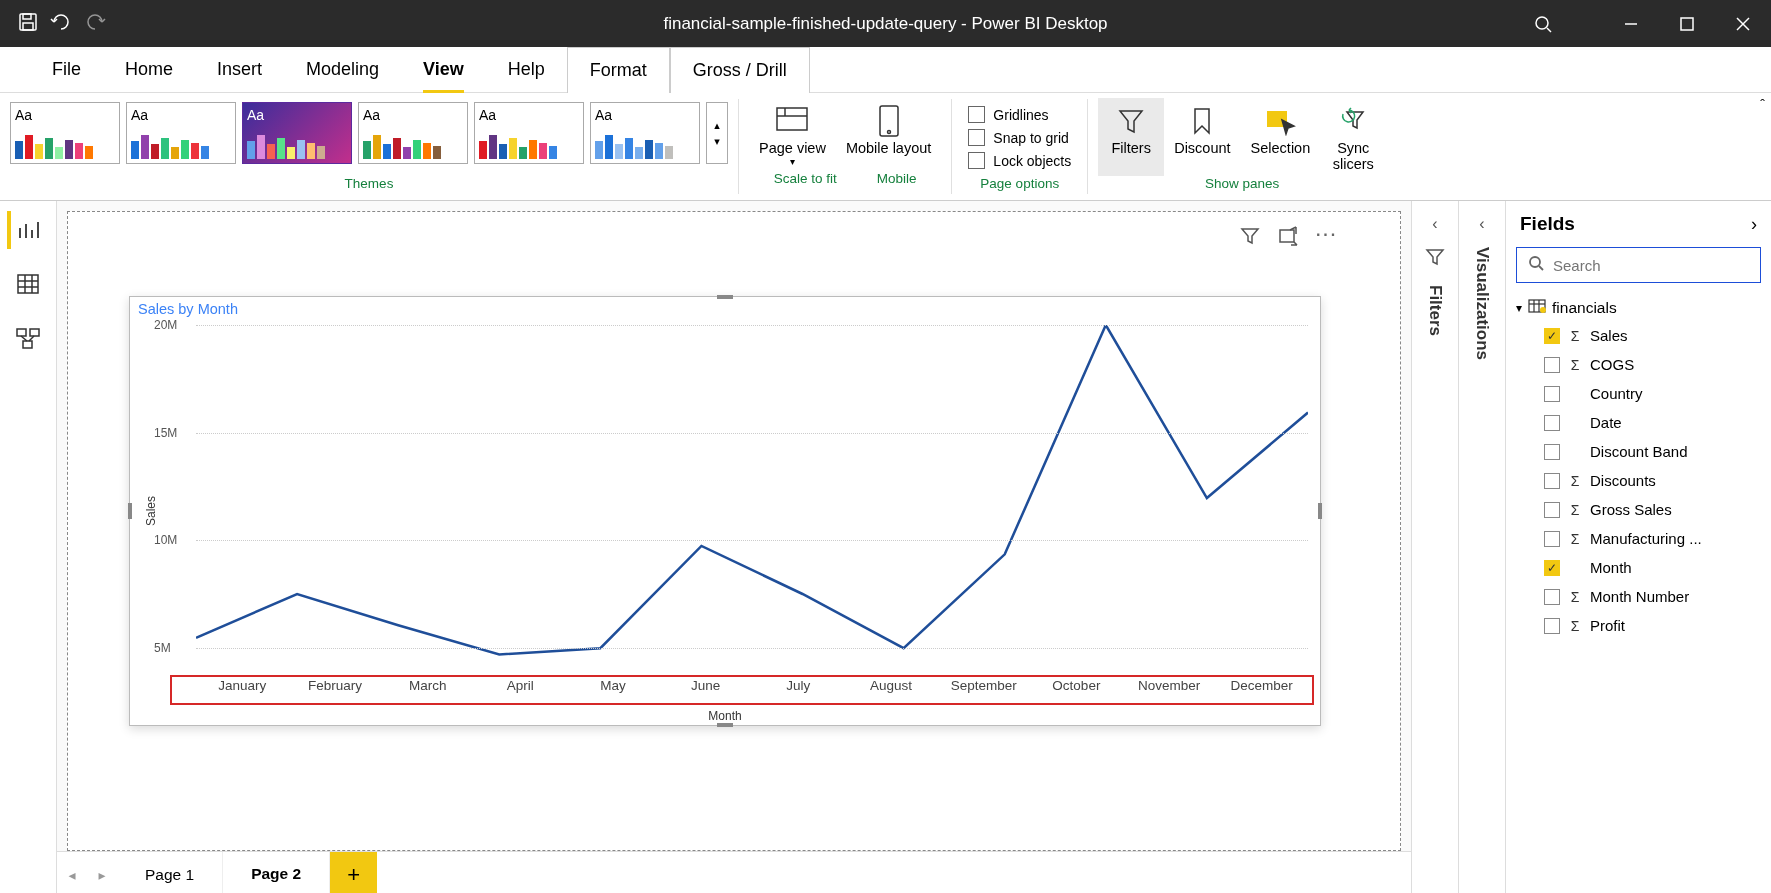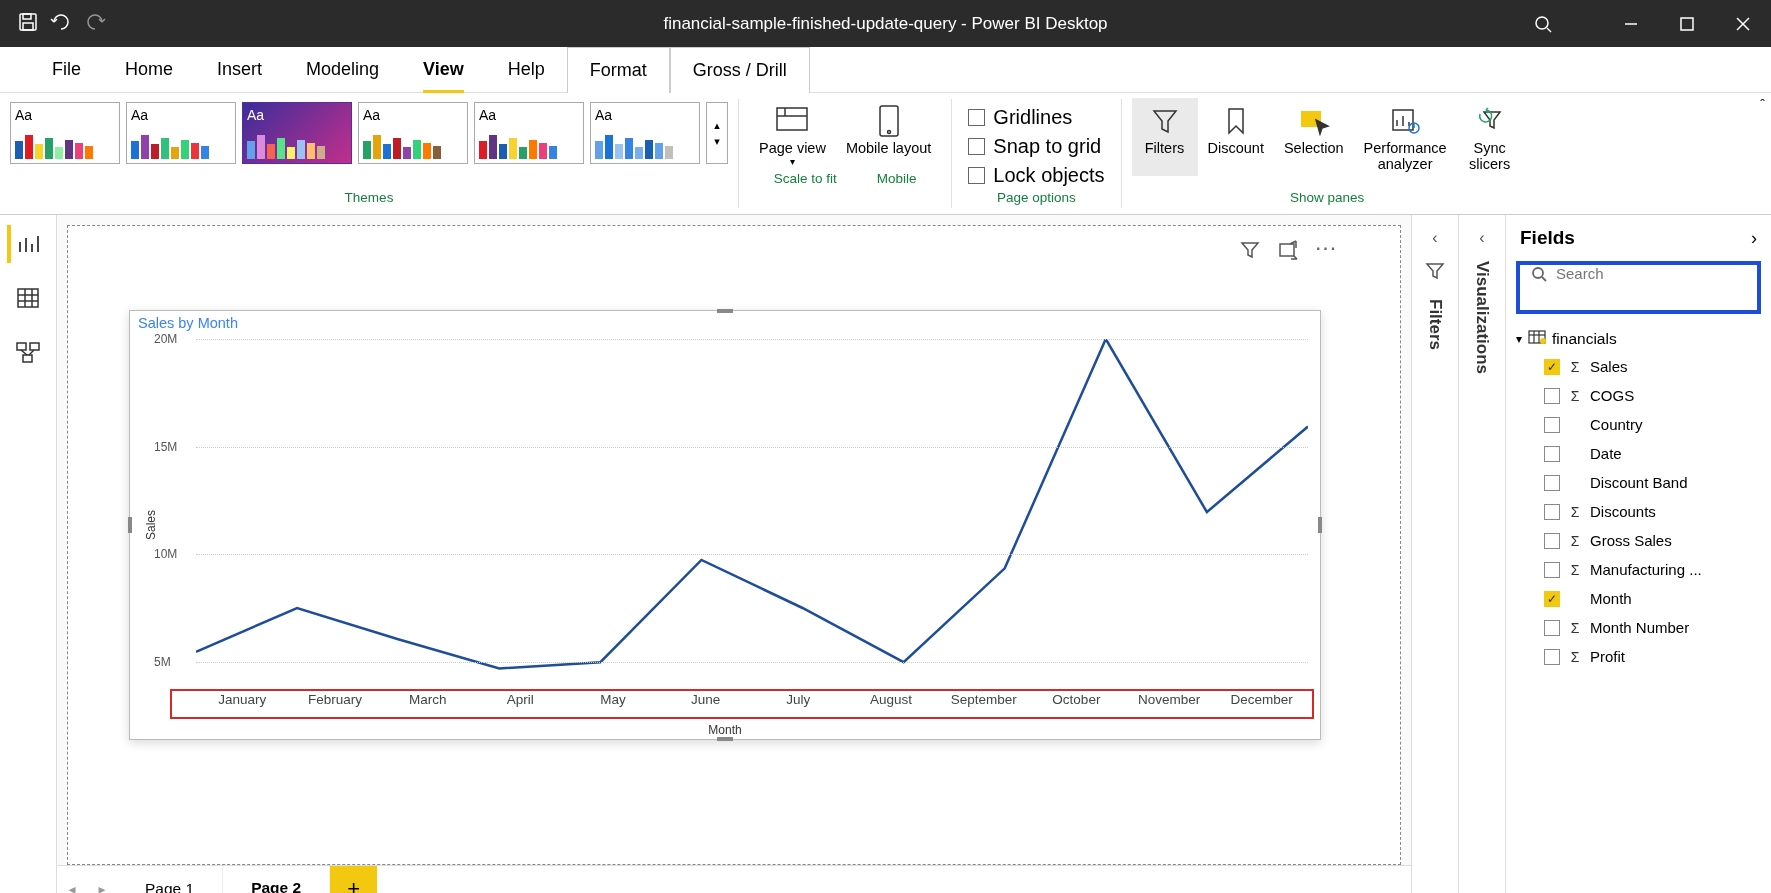--- a/index.html
+++ b/index.html
@@ -32,21 +32,21 @@
   .themecard .aa { font-size:14px; }
   .themecard .bars { display:flex; gap:2px; align-items:flex-end; height: 30px; margin-top:auto; }
   .themecard .bars span { width:8px; }
   .themecard.purple { background: linear-gradient(135deg,#3b2d9b,#c22f8c); color:#fff; border-color:#5b2a9e; }
   .theme-dd { width:22px; height:62px; border:1px solid #aaa; display:flex; flex-direction:column; align-items:center; justify-content:center; cursor:pointer; font-size:11px; gap:3px; }
 
   .bigbtn { display:flex; flex-direction:column; align-items:center; justify-content:flex-start; padding: 4px 10px; cursor:pointer; font-size:14.5px; min-width: 66px; }
   .bigbtn .ico { height: 38px; display:flex; align-items:center; justify-content:center; }
   .bigbtn.active { background:#eaeaea; }
 
-  .chkrow { display:flex; align-items:center; gap:8px; font-size:20px; padding:3px 6px; cursor:pointer; }
+  .chkrow { display:flex; align-items:center; gap:8px; font-size:14px; padding:3px 6px; cursor:pointer; }
   .chkrow .chk { width:17px; height:17px; border:1px solid #666; }
 
   .collapse-caret { position:absolute; right:6px; top:4px; font-size:14px; cursor:pointer; }
 
   
   .main { display:flex; height: 697px; }
   .leftbar { width: 57px; border-right:1px solid #ddd; display:flex; flex-direction:column; align-items:center; padding-top:10px; gap:16px; }
   .leftbar .lb { width:38px; height:38px; display:flex; align-items:center; justify-content:center; cursor:pointer; }
   .leftbar .lb.active { border-left:4px solid #f2c811; margin-left:-4px; }
 
@@ -83,21 +83,21 @@
   
   .collapsed-pane { width:47px; border-left:1px solid #ddd; display:flex; flex-direction:column; align-items:center; padding-top:14px; gap:14px; background:#fff; }
   .collapsed-pane .caret { font-size:16px; color:#555; cursor:pointer; }
   .collapsed-pane .vtitle { writing-mode: vertical-rl; font-size:17px; font-weight:600; color:#333; }
 
   
   .fieldspane { width:266px; border-left:1px solid #ddd; display:flex; flex-direction:column; background:#fff; }
   .fp-head { display:flex; align-items:center; justify-content:space-between; padding:12px 14px 8px; }
   .fp-head .ttl { font-size:19px; font-weight:600; }
   .fp-head .caret { font-size:18px; cursor:pointer; }
-  .fp-search { margin:4px 10px 10px; border:4px solid #1d4ed8; height:53px; display:flex; align-items:flex-start; padding:0 10px; gap:8px; }
+  .fp-search { margin:4px 10px 10px; border:1px solid #1d4ed8; height:36px; display:flex; align-items:center; padding:0 10px; gap:8px; }
   .fp-search input { border:none; outline:none; flex:1; font-size:15px; }
   .fp-tree { padding:2px 10px 10px; overflow:auto; flex:1; }
   .tbl-row { display:flex; align-items:center; gap:6px; font-size:15.5px; padding:4px 0; cursor:pointer; }
   .tbl-caret { font-size:12px; }
   .fld-row { display:flex; align-items:center; gap:8px; font-size:15px; padding:6px 0 6px 28px; cursor:pointer; }
   .fld-chk { width:16px; height:16px; border:1px solid #888; display:flex; align-items:center; justify-content:center; }
   .fld-chk.on { background:#f2c811; border-color:#f2c811; }
   .fld-chk.on::after { content:"✓"; font-size:12px; color:#333; }
   .sigma { font-size:14px; color:#333; width:14px; text-align:center; }
 </style>
@@ -316,34 +316,20 @@
           <span>Discount</span>
         </div>
       <div class="bigbtn">
           <div class="ico">
             <svg width="32" height="30" stroke="#333" fill="none" stroke-width="1.5">
               <rect x="3" y="5" width="20" height="16" fill="#f2c811" stroke="none"></rect>
               <path d="M18 14 L30 20 L24 22 L22 28 Z" fill="#333"></path>
             </svg>
           </div>
           <span>Selection</span>
-        </div>
-      <div class="bigbtn">
-          <div class="ico">
-            <svg width="32" height="30" stroke="#333" fill="none" stroke-width="1.5">
-              <rect x="4" y="4" width="20" height="20"></rect>
-              <line x1="8" y1="20" x2="8" y2="14"></line>
-              <line x1="14" y1="20" x2="14" y2="10"></line>
-              <line x1="20" y1="20" x2="20" y2="16"></line>
-              <circle cx="25" cy="22" r="5" stroke="#1c71d8"></circle>
-              <line x1="25" y1="22" x2="25" y2="18" stroke="#1c71d8"></line>
-            </svg>
-          </div>
-          <span style="text-align:center;white-space:pre-line;">Performance
-analyzer</span>
         </div>
       <div class="bigbtn">
           <div class="ico">
             <svg width="32" height="30" stroke="#333" fill="none" stroke-width="1.5">
               <path d="M10 6 H26 L20 14 V22 L16 20 V14 Z"></path>
               <path d="M6 8 A6 6 0 1 0 12 4" stroke="#26a269"></path>
               <path d="M12 4 L14 2 M12 4 L14 7" stroke="#26a269"></path>
             </svg>
           </div>
           <span style="text-align:center;white-space:pre-line;">Sync

